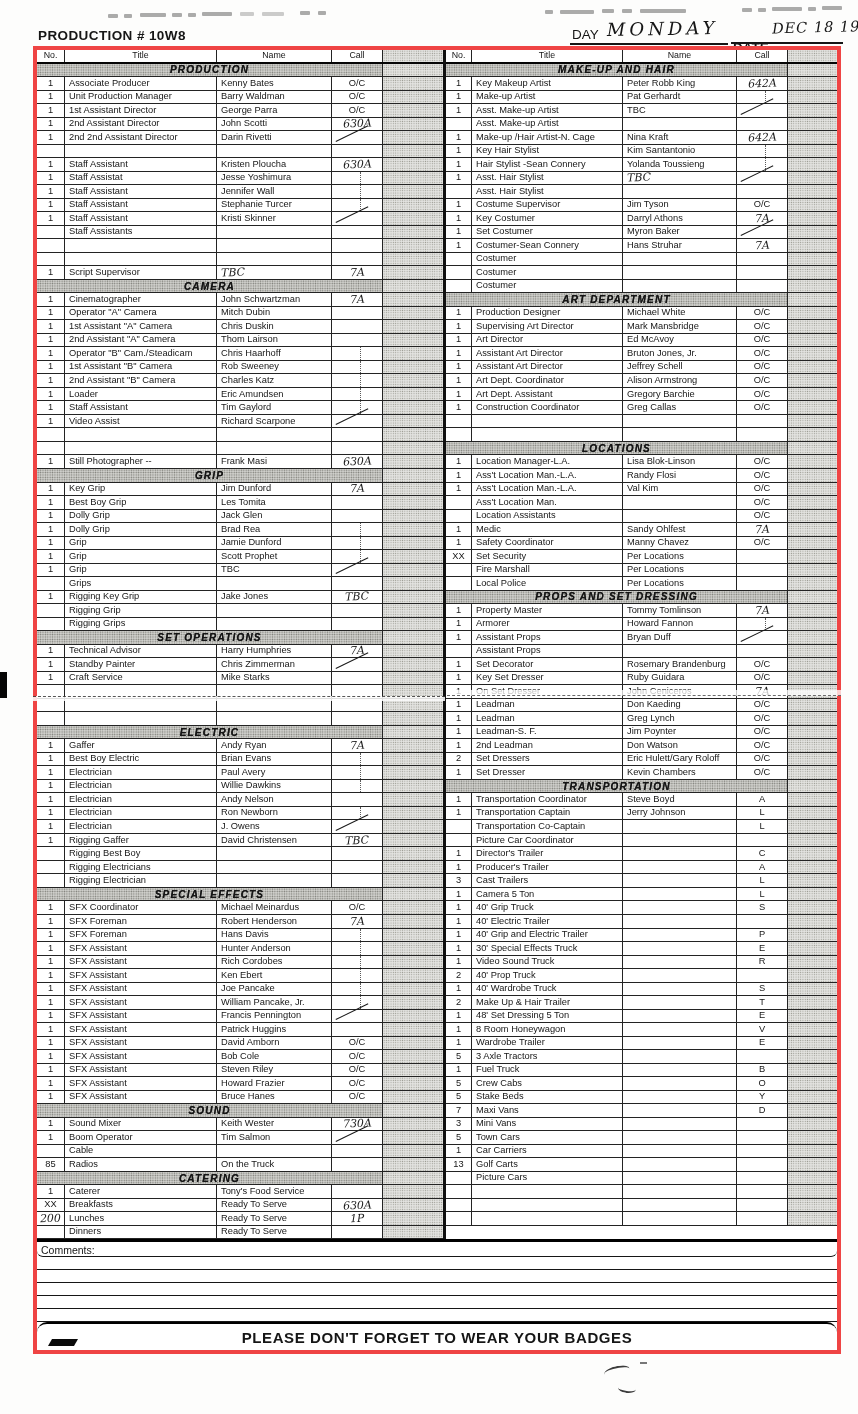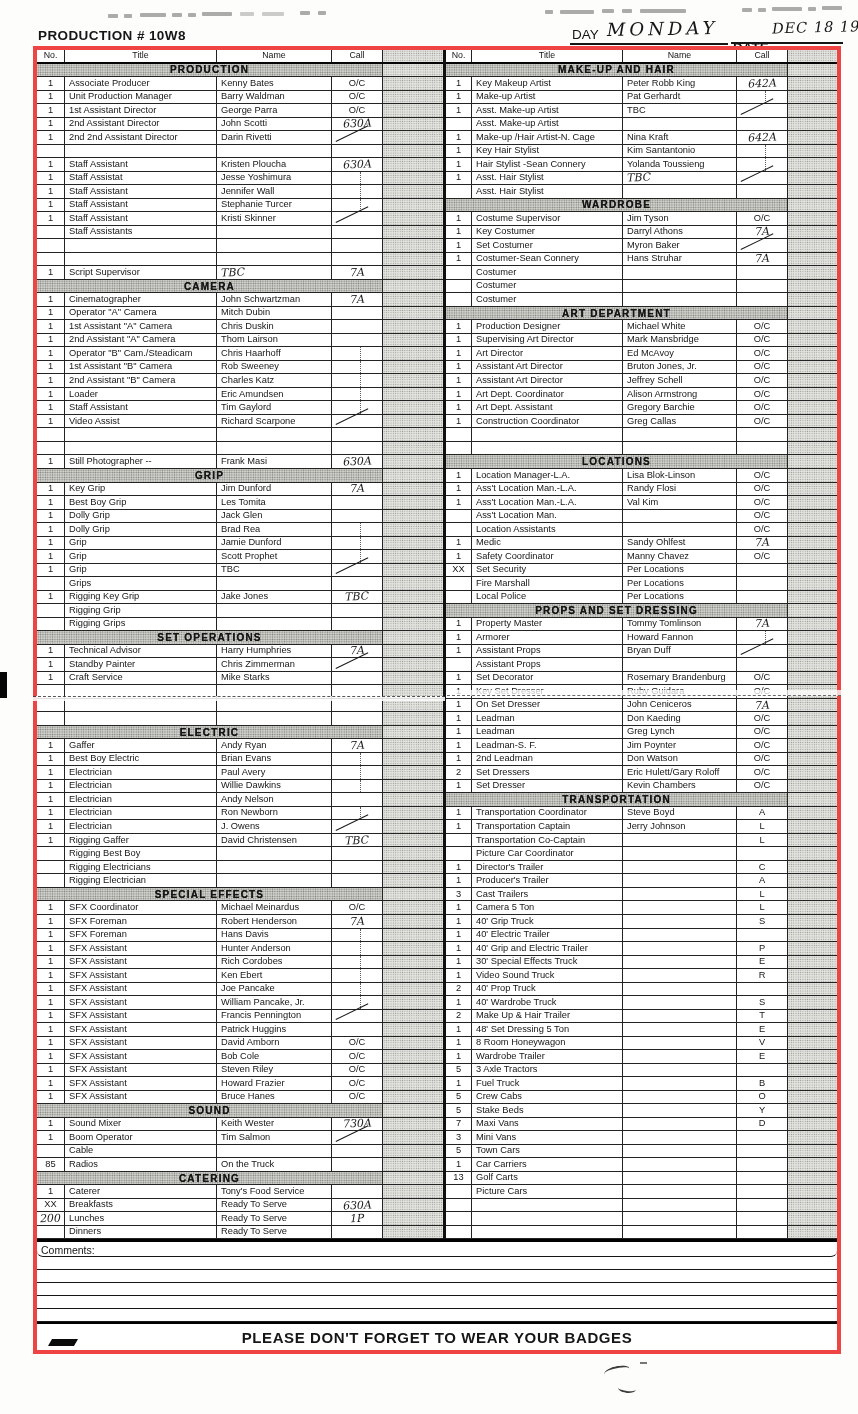--- a/index.html
+++ b/index.html
@@ -35,32 +35,32 @@
   .c.title{padding-left:4px;}
   .c.name{padding-left:4px;}
   .c.call{justify-content:center;}
   .c.shade{border-right:none;background-color:#e3e3e0;
     background-image:radial-gradient(#98988f .6px,transparent .8px);background-size:2.3px 2.3px;}
   .colhead{border-bottom:2px solid #050505;}
   .colhead .c{font-size:8.8px;justify-content:center;padding-left:0;}
   .sect-label{grid-column:1/5;display:flex;align-items:center;justify-content:center;
     font-weight:bold;font-size:10px;letter-spacing:1.2px;border-right:1px solid #232323;
     background-color:#cfcfcb;background-image:radial-gradient(#7e7e78 .7px,transparent .85px);background-size:2.4px 2.4px;
-    text-shadow:0 0 .4px #222;}
+    text-shadow:0 0 .4px #222;font-style:italic;}
   
   .hw{font-family:"DejaVu Serif",serif;font-style:italic;font-size:11px;transform:rotate(-2deg);white-space:nowrap;color:#1d1d1d;}
   .slash{position:absolute;left:4px;bottom:2px;width:36px;border-top:1.6px solid #1a1a1a;transform:rotate(-26deg);transform-origin:left bottom;}
   .vline{position:absolute;left:55%;top:0;bottom:0;border-left:1px dotted #5a5a5a;}
 
   
   .comments{border-top:3px solid #000;position:relative;}
   .comments-label{font-size:10.5px;padding:2px 0 1px 4px;border-bottom:1.5px solid #161616;height:11px;border-radius:6px;}
   .cline{height:12px;border-bottom:1.5px solid #161616;}
   .banner{border-top:2px solid #000;height:26px;display:flex;align-items:center;justify-content:center;
-    font-size:15px;font-weight:bold;letter-spacing:.6px;}
+    font-size:15px;font-weight:bold;letter-spacing:.6px;border-radius:10px;}
 
   
   .blob-left{position:absolute;left:0;top:672px;width:7px;height:26px;background:#050505;}
   .tear-left{position:absolute;left:33px;top:696px;width:412px;height:4px;background:#fff;opacity:.85;
     border-top:1.5px dashed #3a3a3a;}
   .tear-right{position:absolute;left:447px;top:690px;width:394px;height:5px;background:rgba(255,255,255,.75);
     border-bottom:1px dashed #6a6a6a;}
   .corner-wedge{position:absolute;left:50px;top:1339px;width:26px;height:7px;background:#0a0a0a;transform:skewX(-30deg);}
   .scribble1{position:absolute;left:604px;top:1366px;width:26px;height:9px;border-top:2.5px solid #3c3c3c;border-radius:60% 40% 0 0;transform:rotate(-8deg);}
   .scribble2{position:absolute;left:618px;top:1384px;width:18px;height:7px;border-bottom:2.5px solid #3c3c3c;border-radius:0 0 60% 60%;transform:rotate(6deg);}
@@ -1354,26 +1354,20 @@
         </div>
         <div class="trow">
           <div class="c no"></div>
           <div class="c title">
             <span>Asst. Hair Stylist</span>
           </div>
           <div class="c name"></div>
           <div class="c call"></div>
           <div class="c shade"></div>
         </div>
-        <div class="trow sect">
-          <div class="sect-label">
-            <span>WARDROBE</span>
-          </div>
-          <div class="c shade"></div>
-        </div>
         <div class="trow">
           <div class="c no">
             <span>1</span>
           </div>
           <div class="c title">
             <span>Costume Supervisor</span>
           </div>
           <div class="c name">
             <span>Jim Tyson</span>
           </div>

